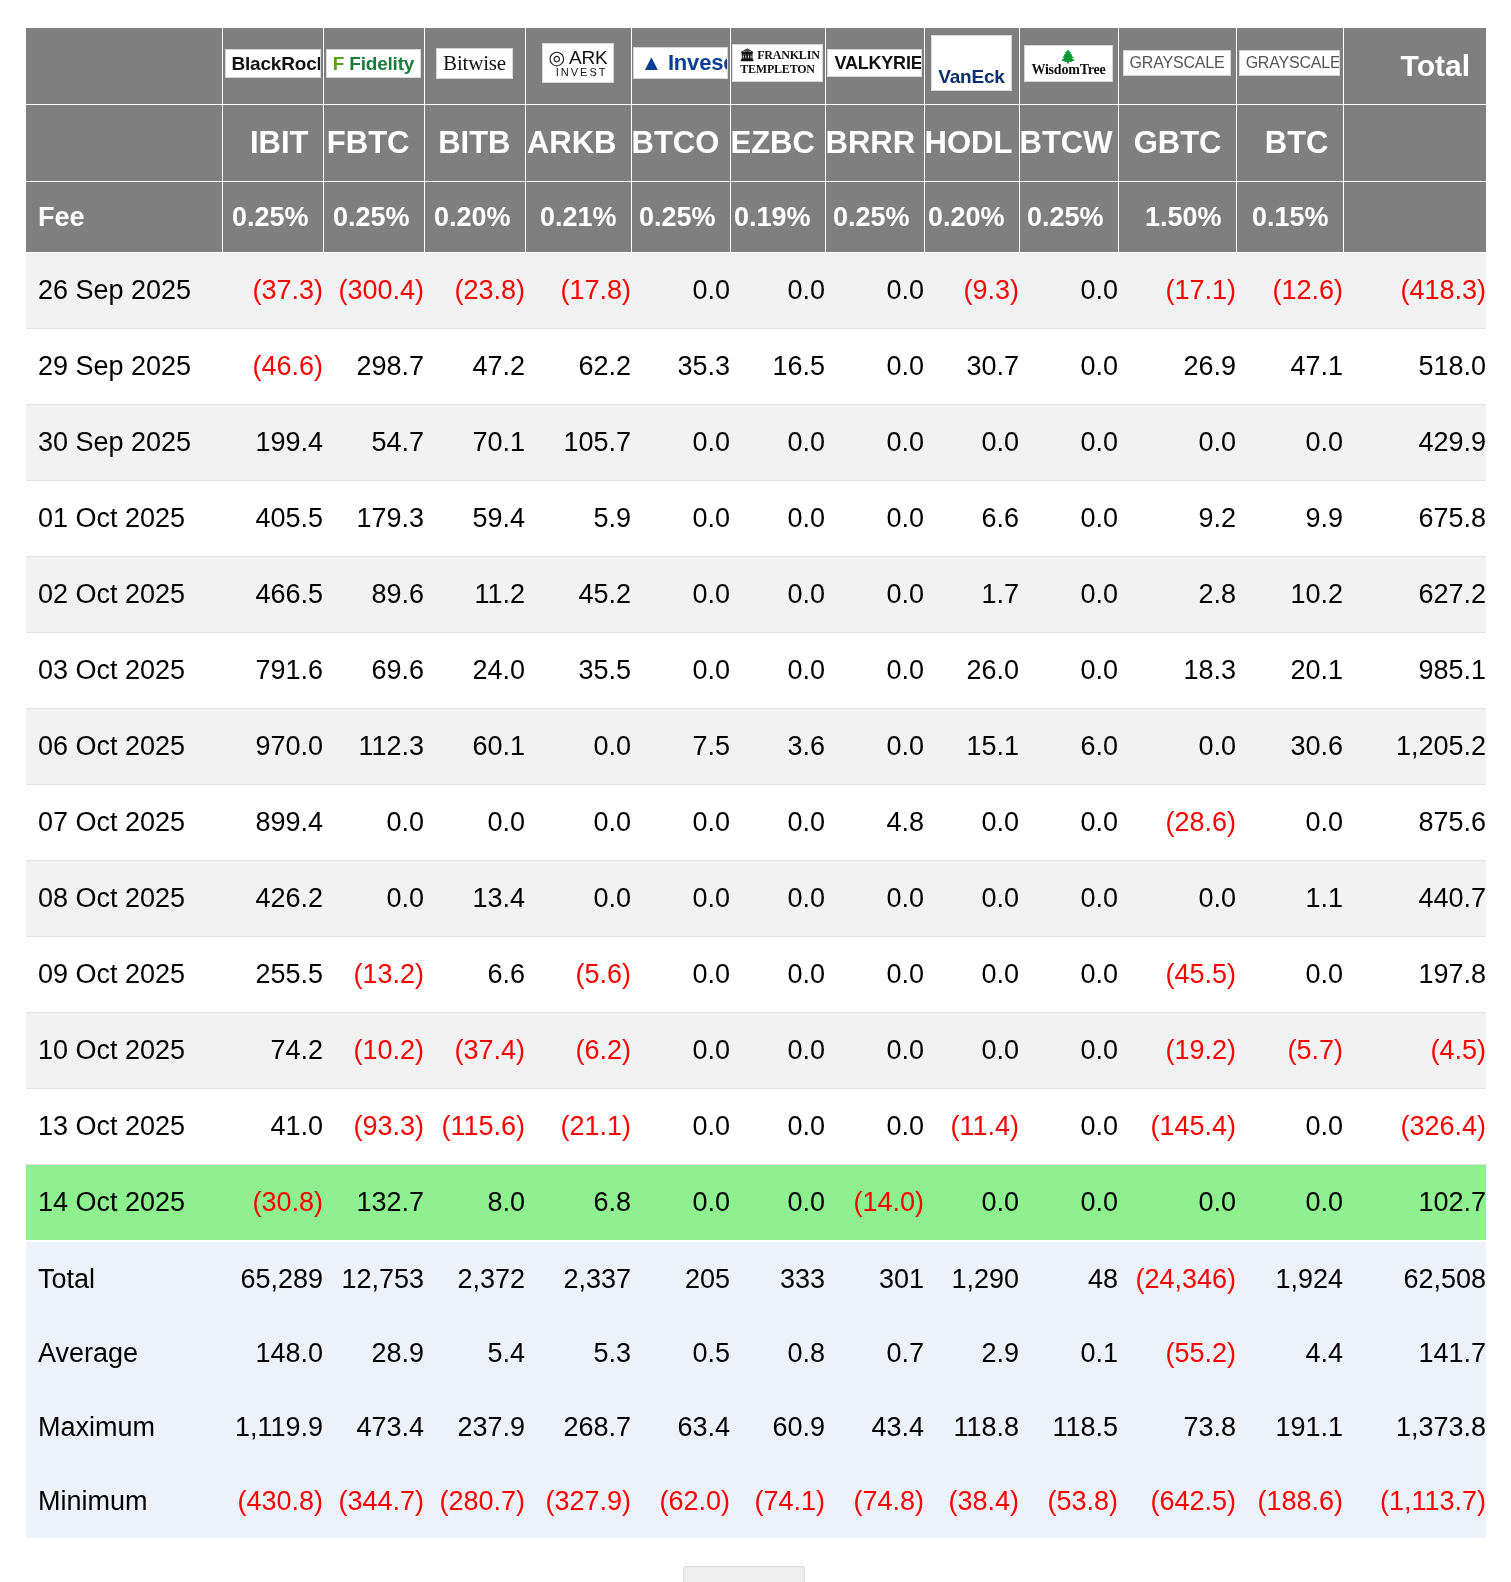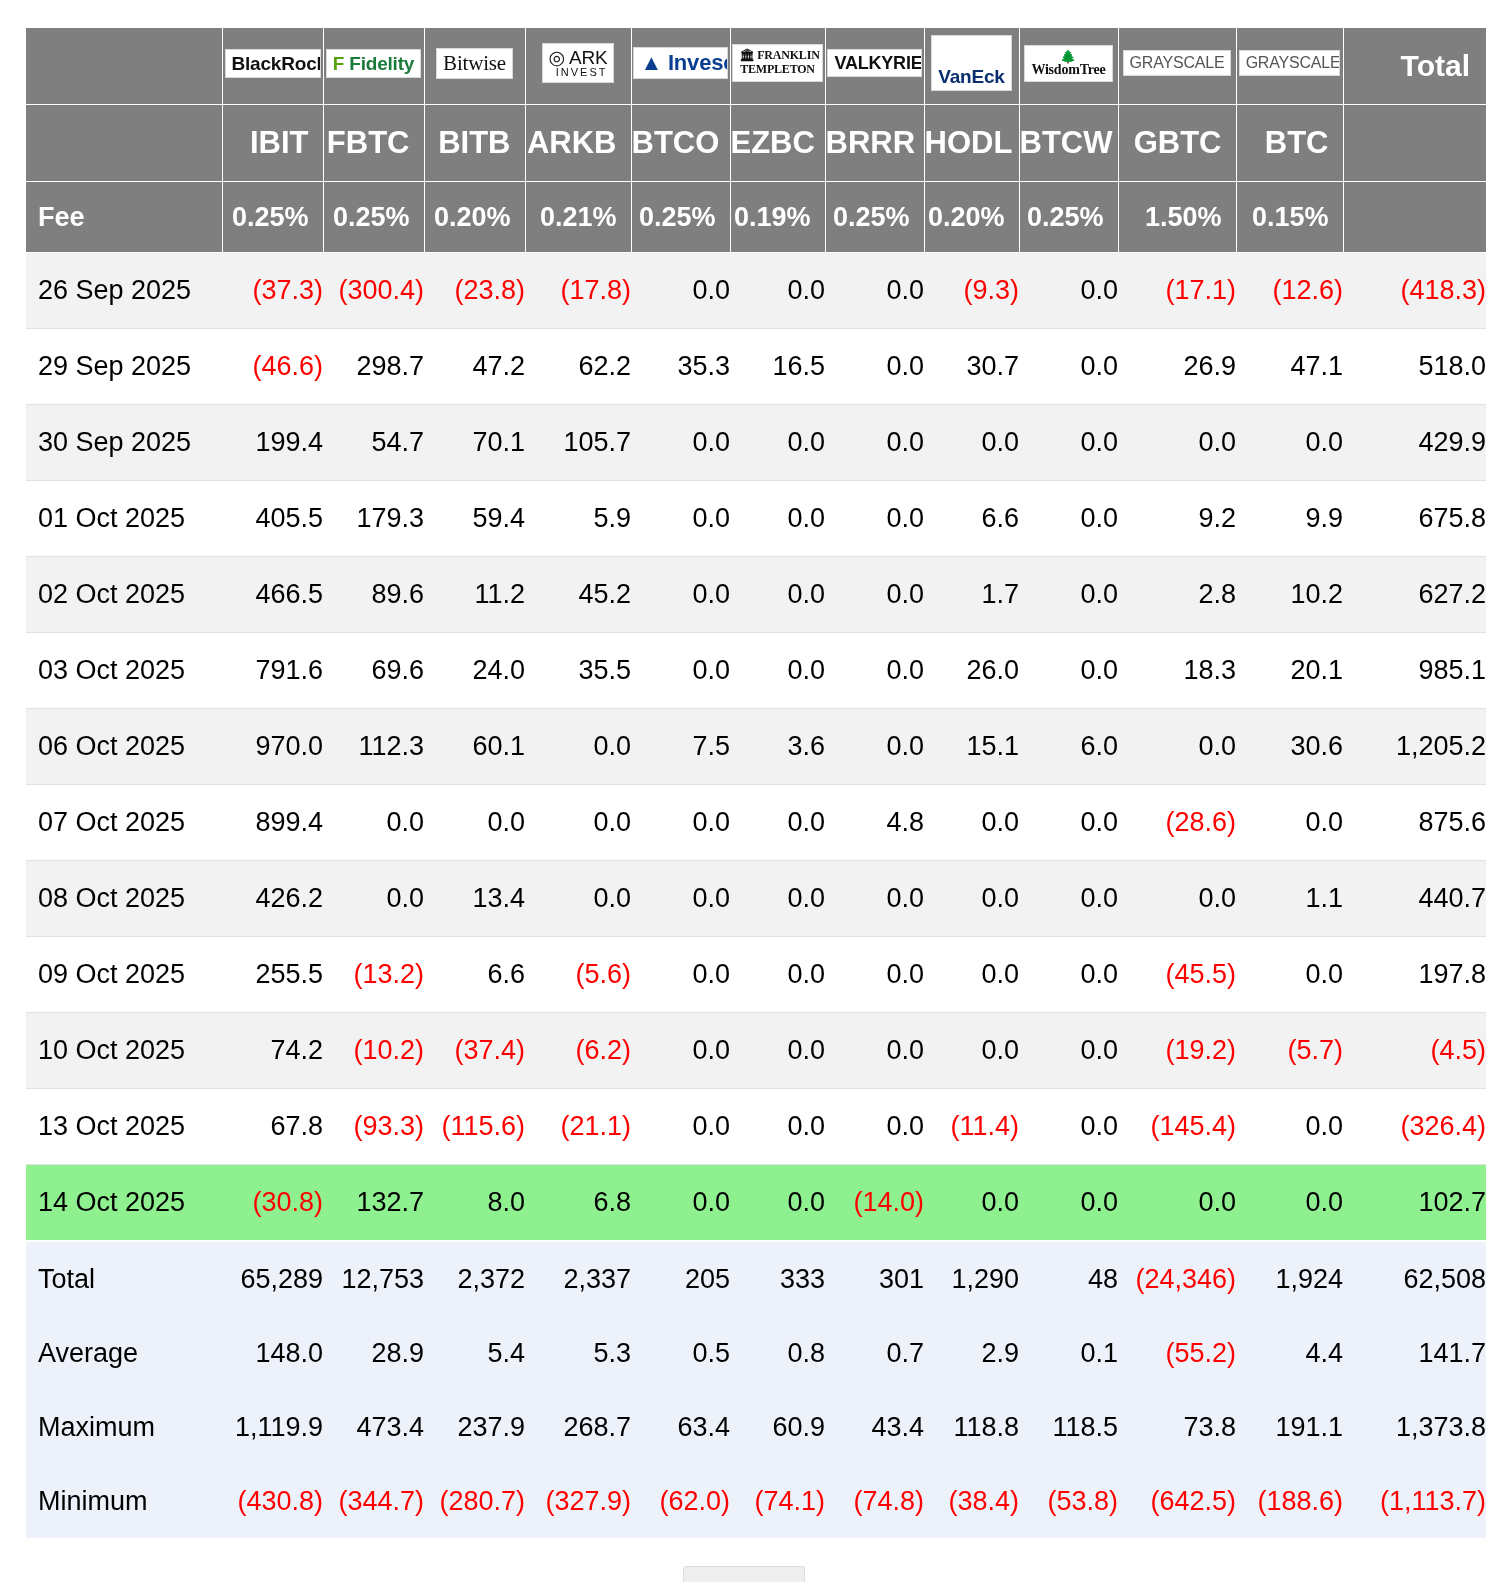--- a/index.html
+++ b/index.html
@@ -399,21 +399,21 @@
           <td>0.0</td>
           <td>0.0</td>
           <td>0.0</td>
           <td>0.0</td>
           <td class="neg">(19.2)</td>
           <td class="neg">(5.7)</td>
           <td class="neg">(4.5)</td>
         </tr>
         <tr class="even">
           <td class="datecell">13 Oct 2025</td>
-          <td>67.8</td>
+          <td>41.0</td>
           <td class="neg">(93.3)</td>
           <td class="neg">(115.6)</td>
           <td class="neg">(21.1)</td>
           <td>0.0</td>
           <td>0.0</td>
           <td>0.0</td>
           <td class="neg">(11.4)</td>
           <td>0.0</td>
           <td class="neg">(145.4)</td>
           <td>0.0</td>

